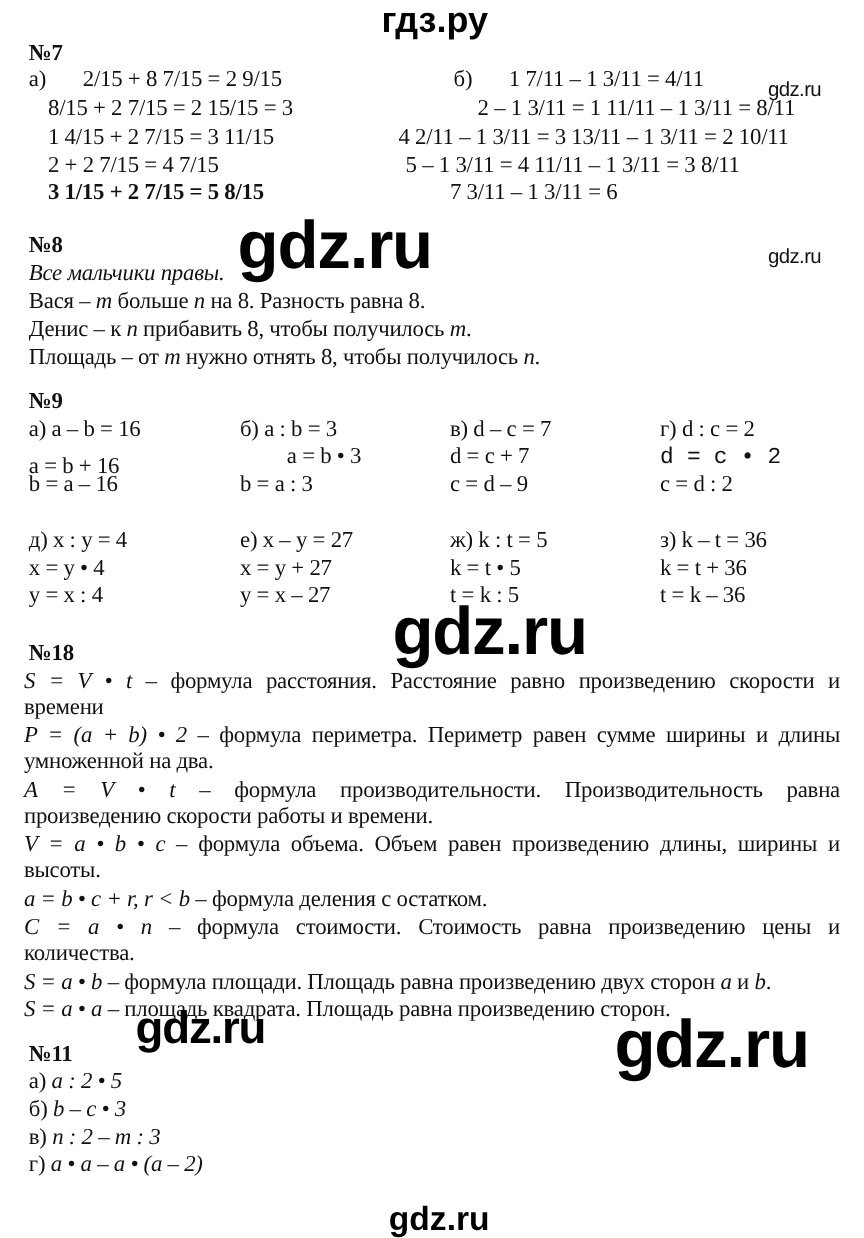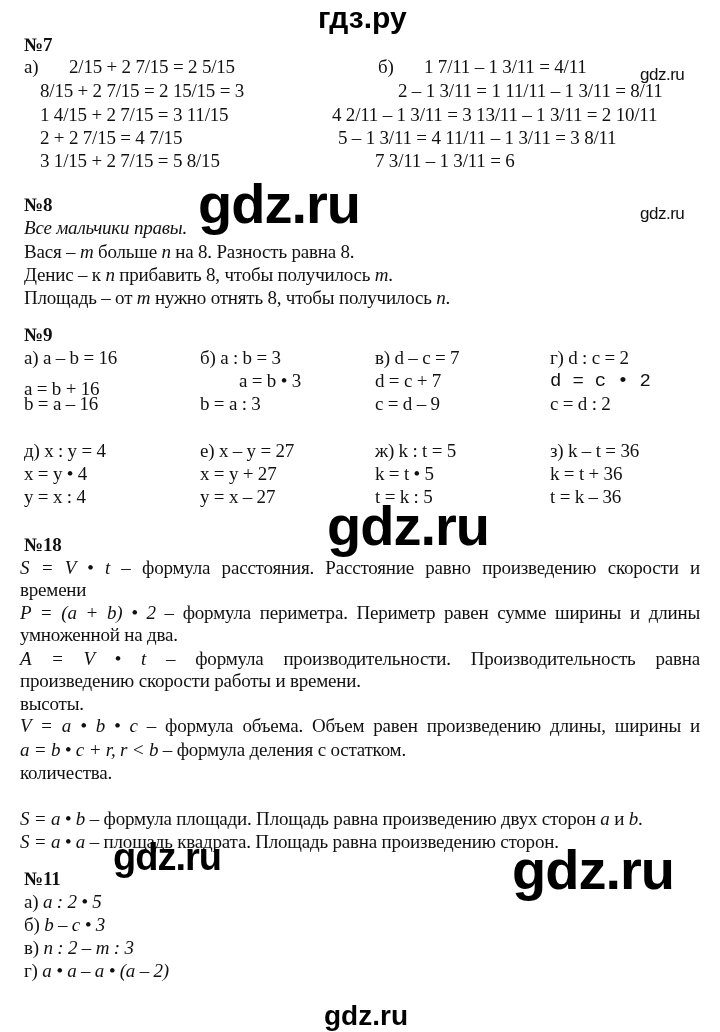--- a/index.html
+++ b/index.html
@@ -15,25 +15,25 @@
           font-size: 19px; line-height: 22px; text-align: justify; letter-spacing: -0.2px; }
   .para-line { display: block; }
 </style>
 </head>
 <body>
 
 <div class="abs wm" style="left:318px; top:0px; font-size:30px; line-height:36px; letter-spacing:0;">гдз.ру</div>
 
 <div class="abs serif heading" style="left:24px; top:34px;">№7</div>
 <div class="abs serif" style="left:24px; top:56px;">а)</div>
-<div class="abs serif" style="left:69px; top:56px;">2/15 + 2  7/15 = 2  5/15</div>
+<div class="abs serif" style="left:69px; top:56px;">2/15 + 8  7/15 = 2  9/15</div>
 <div class="abs serif" style="left:40px; top:80px;">8/15 + 2 7/15 = 2 15/15 = 3</div>
 <div class="abs serif" style="left:40px; top:104px;">1 4/15 + 2 7/15 = 3 11/15</div>
 <div class="abs serif" style="left:40px; top:127px;">2 + 2 7/15 = 4 7/15</div>
-<div class="abs serif" style="left:40px; top:150px;">3 1/15 + 2 7/15 = 5 8/15</div>
+<div class="abs serif" style="left:40px; top:150px;font-weight:bold;">3 1/15 + 2 7/15 = 5 8/15</div>
 
 <div class="abs serif" style="left:378px; top:56px;">б)</div>
 <div class="abs serif" style="left:424px; top:56px;">1 7/11 – 1 3/11 = 4/11</div>
 <div class="abs serif" style="left:398px; top:80px;">2 – 1 3/11 = 1 11/11 – 1 3/11 = 8/11</div>
 <div class="abs serif" style="left:332px; top:104px;">4 2/11 – 1 3/11 = 3 13/11 – 1 3/11 = 2 10/11</div>
 <div class="abs serif" style="left:338px; top:127px;">5 – 1 3/11 = 4 11/11 – 1 3/11 = 3 8/11</div>
 <div class="abs serif" style="left:375px; top:150px;">7 3/11 – 1 3/11 = 6</div>
 
 <div class="abs wm-small" style="left:640px; top:65px;">gdz.ru</div>
 
@@ -90,27 +90,28 @@
 </div>
 <div class="para" style="top:602px;">
   <span class="para-line" style="text-align-last:justify;"><span class="ital">P = (a + b) • 2</span><span> – формула периметра. Периметр равен сумме ширины и длины</span></span>
   <span class="para-line">умноженной на два.</span>
 </div>
 <div class="para" style="top:648px;">
   <span class="para-line" style="text-align-last:justify; white-space:pre;"><span class="ital">A  =  V  •  t</span><span>  –  формула  производительности.  Производительность  равна</span></span>
   <span class="para-line">произведению скорости работы и времени.</span>
 </div>
 <div class="para" style="top:693px;">
+  <span class="para-line" style="text-align-last:justify;"><span class="ital">V = a • b • c</span><span> – формула объема. Объем равен произведению длины, ширины и</span></span>
   <span class="para-line">высоты.</span>
-  <span class="para-line" style="text-align-last:justify;"><span class="ital">V = a • b • c</span><span> – формула объема. Объем равен произведению длины, ширины и</span></span>
 </div>
 <div class="para" style="top:739px;">
   <span class="para-line"><span class="ital">a = b • c + r, r &lt; b</span><span> – формула деления с остатком.</span></span>
 </div>
 <div class="para" style="top:762px;">
+  <span class="para-line" style="text-align-last:justify; white-space:pre;"><span class="ital">C  =  a  •  n</span><span>  –  формула  стоимости.  Стоимость  равна  произведению  цены  и</span></span>
   <span class="para-line">количества.</span>
 </div>
 <div class="para" style="top:808px;">
   <span class="para-line"><span class="ital">S = a • b</span><span> – формула площади. Площадь равна произведению двух сторон </span><span class="ital">a</span><span> и </span><span class="ital">b</span><span>.</span></span>
 </div>
 <div class="para" style="top:831px;">
   <span class="para-line"><span class="ital">S = a • a</span><span> – площадь квадрата. Площадь равна произведению сторон.</span></span>
 </div>
 
 <div class="abs wm" style="left:113px; top:836px; font-size:38px; line-height:42px;">gdz.ru</div>

